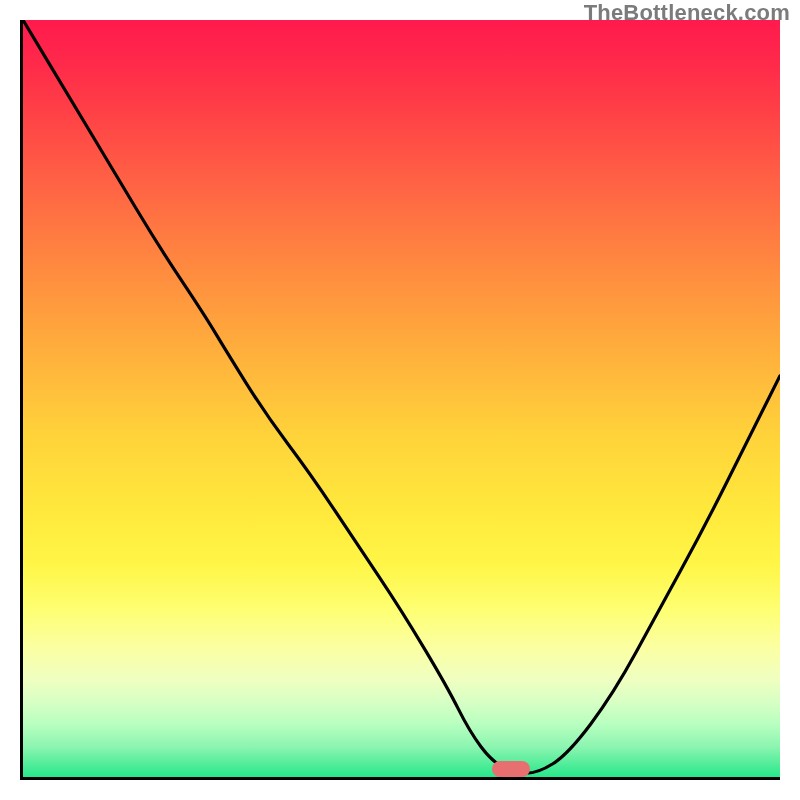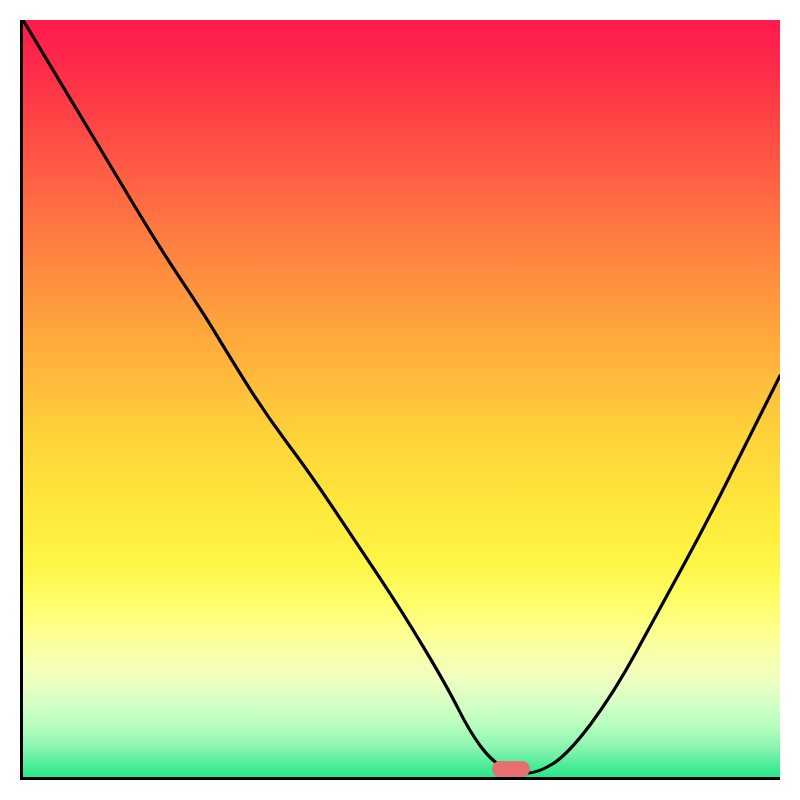--- a/index.html
+++ b/index.html
@@ -79,20 +79,21 @@
     color: #7b7b7b;
     letter-spacing: 0.2px;
     user-select: none;
   }
 </style>
 </head>
 <body>
 
 <div class="chart-container">
 
+  <div class="watermark">TheBottleneck.com</div>
 
   <div class="plot-area">
     <div class="gradient-bg"></div>
 
     <svg class="curve" viewBox="0 0 760 760" preserveAspectRatio="none">
       <path d="M 0 0 Q 0 0 22.8 38 Q 45.6 76 68.4 114 Q 91.2 152 114 190 Q 136.79999999999998 228 159.6 262.20000000000005 Q 182.4 296.40000000000003 193.8 315.4 Q 205.20000000000002 334.4 224.20000000000002 364.79999999999995 Q 243.20000000000002 395.2 266 425.6 Q 288.8 456 311.6 490.2 Q 334.4 524.4 357.2 558.5999999999999 Q 380 592.8 402.8 630.8 Q 425.6 668.8 437 691.5999999999999 Q 448.4 714.4 459.79999999999995 729.5999999999999 Q 471.2 744.8 482.6 750.5 Q 494 756.2 505.40000000000003 756.2 Q 516.8000000000001 756.2 532 746.7 Q 547.1999999999999 737.2 570 706.8 Q 592.8000000000001 676.4 615.6 634.5999999999999 Q 638.4 592.8 661.2 551 Q 684 509.2 706.8 463.6 Q 729.6 418 744.8 387.6 T 760 357.2"></path>
     </svg>
 
     <div class="marker" style="left: 64.5%; top: 99%;"></div>
   </div>

